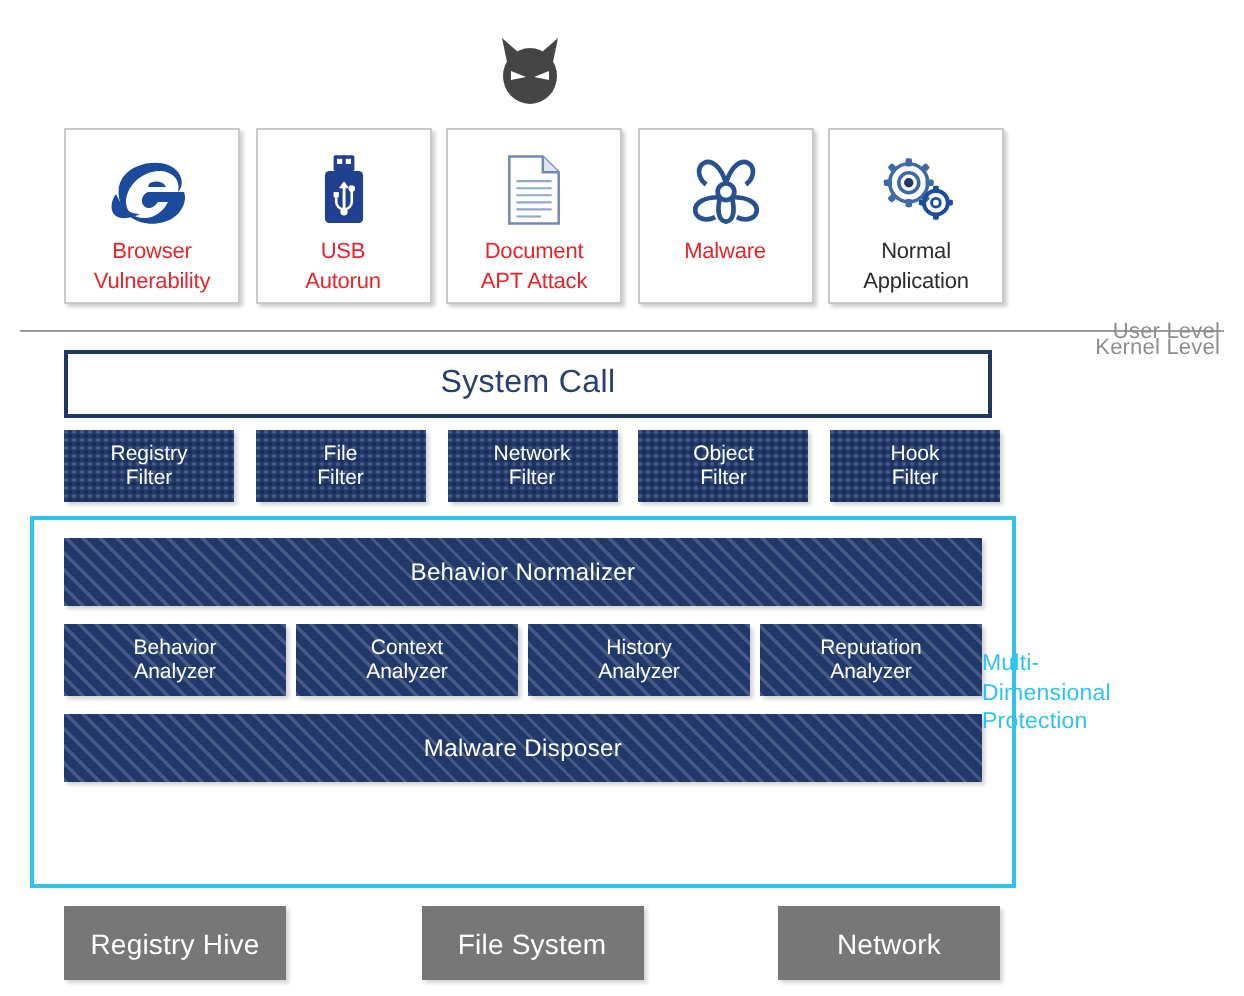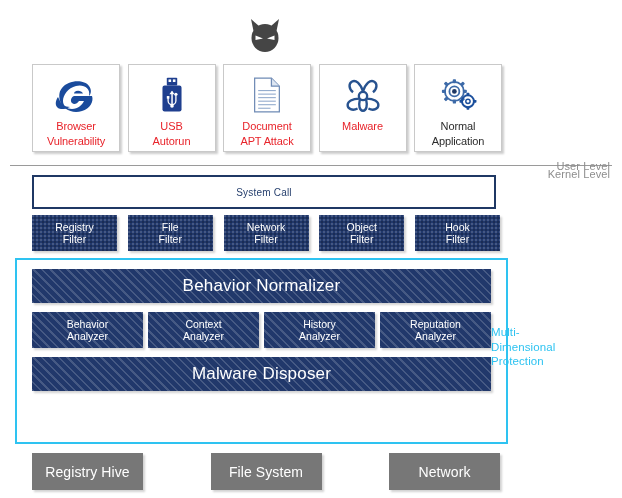--- a/index.html
+++ b/index.html
@@ -37,21 +37,21 @@
            border-top:1px solid #9a9a9a;}
   .lvl{position:absolute;font-size:11px;color:#8d8d8d;letter-spacing:0.1px;}
   .lvl.user{right:12px;top:160px;}
   .lvl.kernel{right:12px;top:168px;}
 
   
   .syscall{
     position:absolute;left:32px;top:175px;width:464px;height:34px;
     border:2px solid #1f3864;background:#ffffff;box-sizing:border-box;
     display:flex;align-items:center;justify-content:center;
-    color:#27406e;font-size:10px;letter-spacing:0.2px;
+    color:#27406e;font-size:16px;letter-spacing:0.2px;
   }
 
   
   .filters{position:absolute;left:32px;top:215px;width:468px;height:36px;
            display:flex;justify-content:space-between;}
   .filter{
     width:85px;height:36px;box-sizing:border-box;
     background-color:#21386b;
     background-image:
       radial-gradient(circle at 1px 1px, rgba(255,255,255,.16) 0.9px, transparent 1.1px),
@@ -71,21 +71,21 @@
   .hatch{
     background-color:#21386b;
     background-image:repeating-linear-gradient(45deg,
         rgba(255,255,255,.17) 0px, rgba(255,255,255,.17) 1.6px,
         rgba(255,255,255,0) 1.6px, rgba(255,255,255,0) 6px);
     box-shadow:1.5px 1.5px 2px rgba(0,0,0,.18);
     color:#ffffff;box-sizing:border-box;
     display:flex;flex-direction:column;align-items:center;justify-content:center;
     text-align:center;
   }
-  .bar-wide{width:100%;height:34px;font-size:17px;letter-spacing:0.2px;}
+  .bar-wide{width:100%;height:34px;font-size:12px;letter-spacing:0.2px;}
   .row-analyzers{display:flex;justify-content:space-between;margin-top:9px;}
   .analyzer{width:111px;height:36px;font-size:10.5px;line-height:12.5px;}
   .mt9{margin-top:9px;}
 
   .prot-label{
     position:absolute;left:491px;top:325px;width:96px;
     color:#2ec3f1;font-size:11.5px;line-height:14.5px;letter-spacing:0.1px;
   }
 
   

